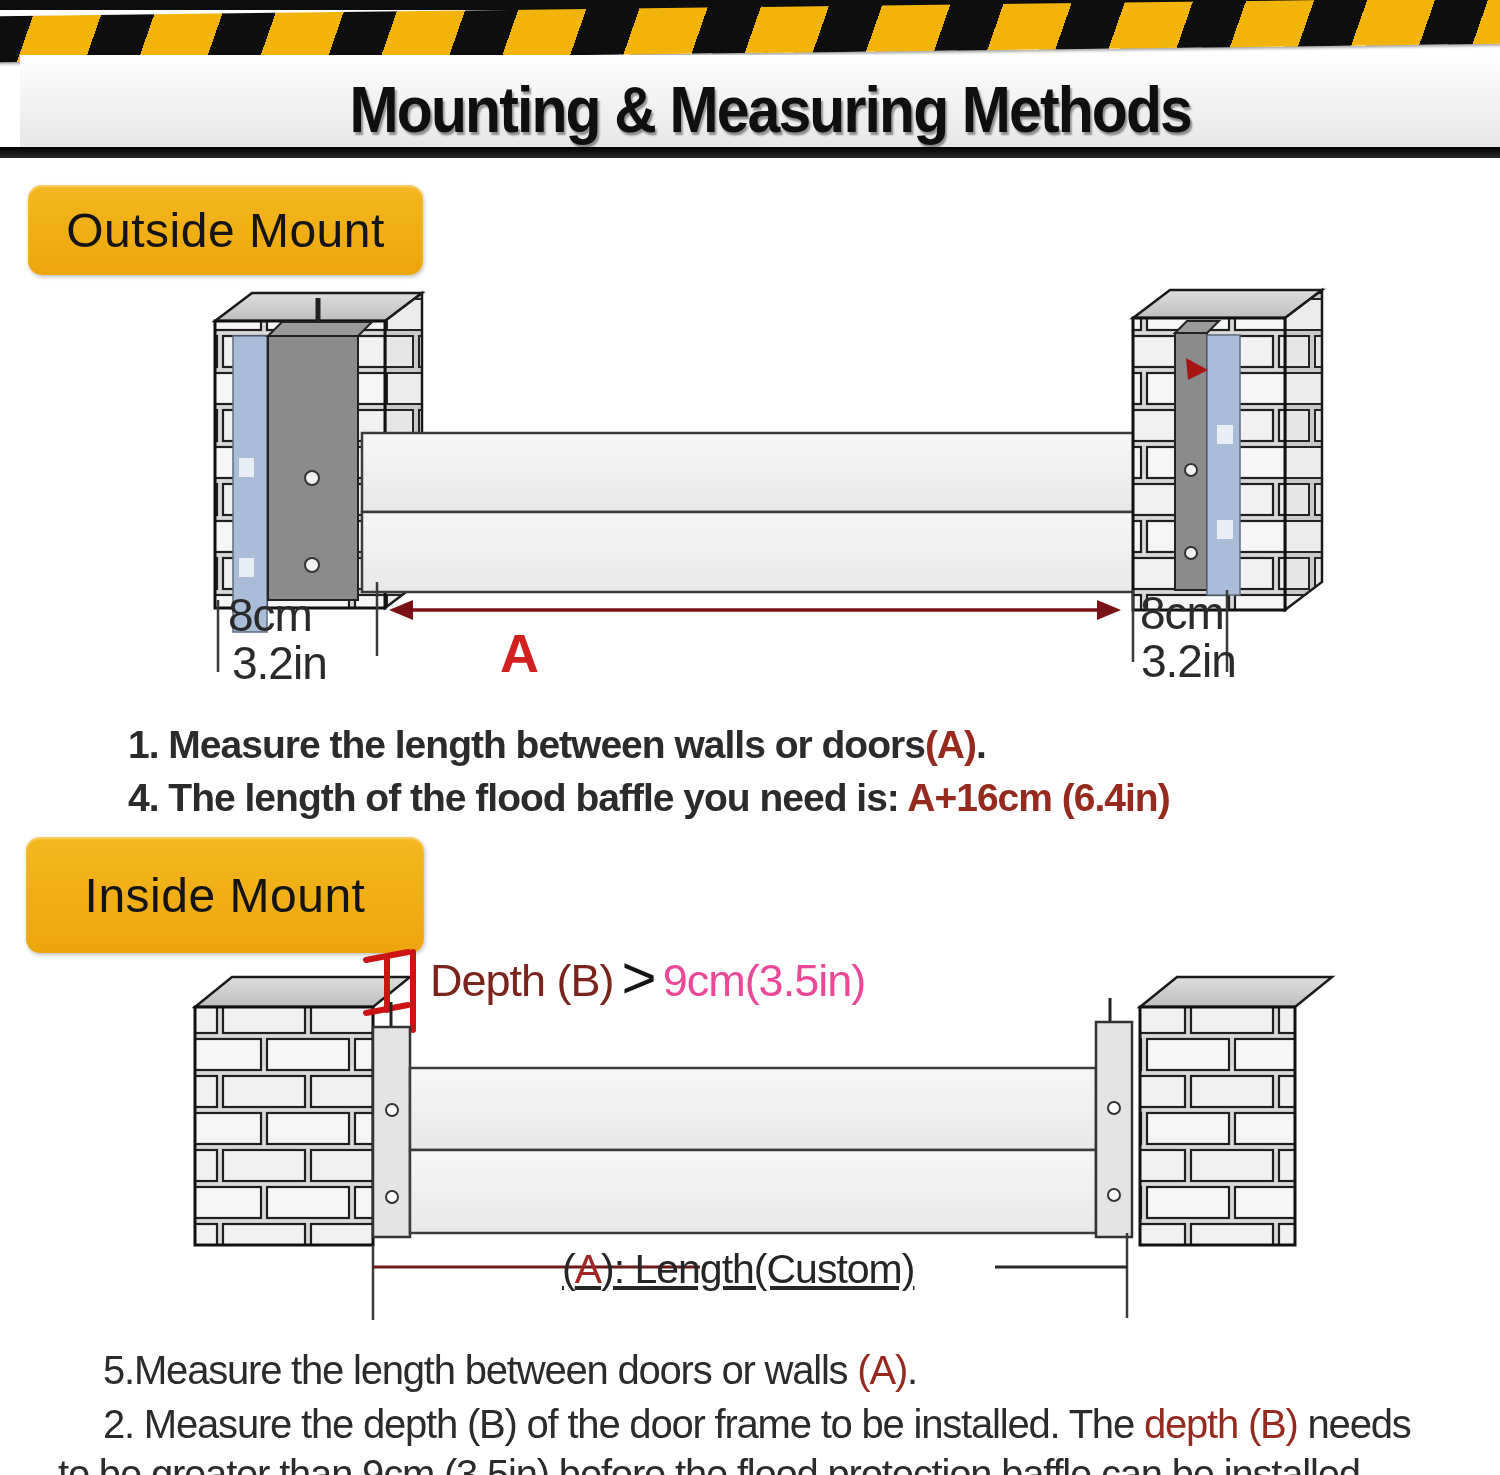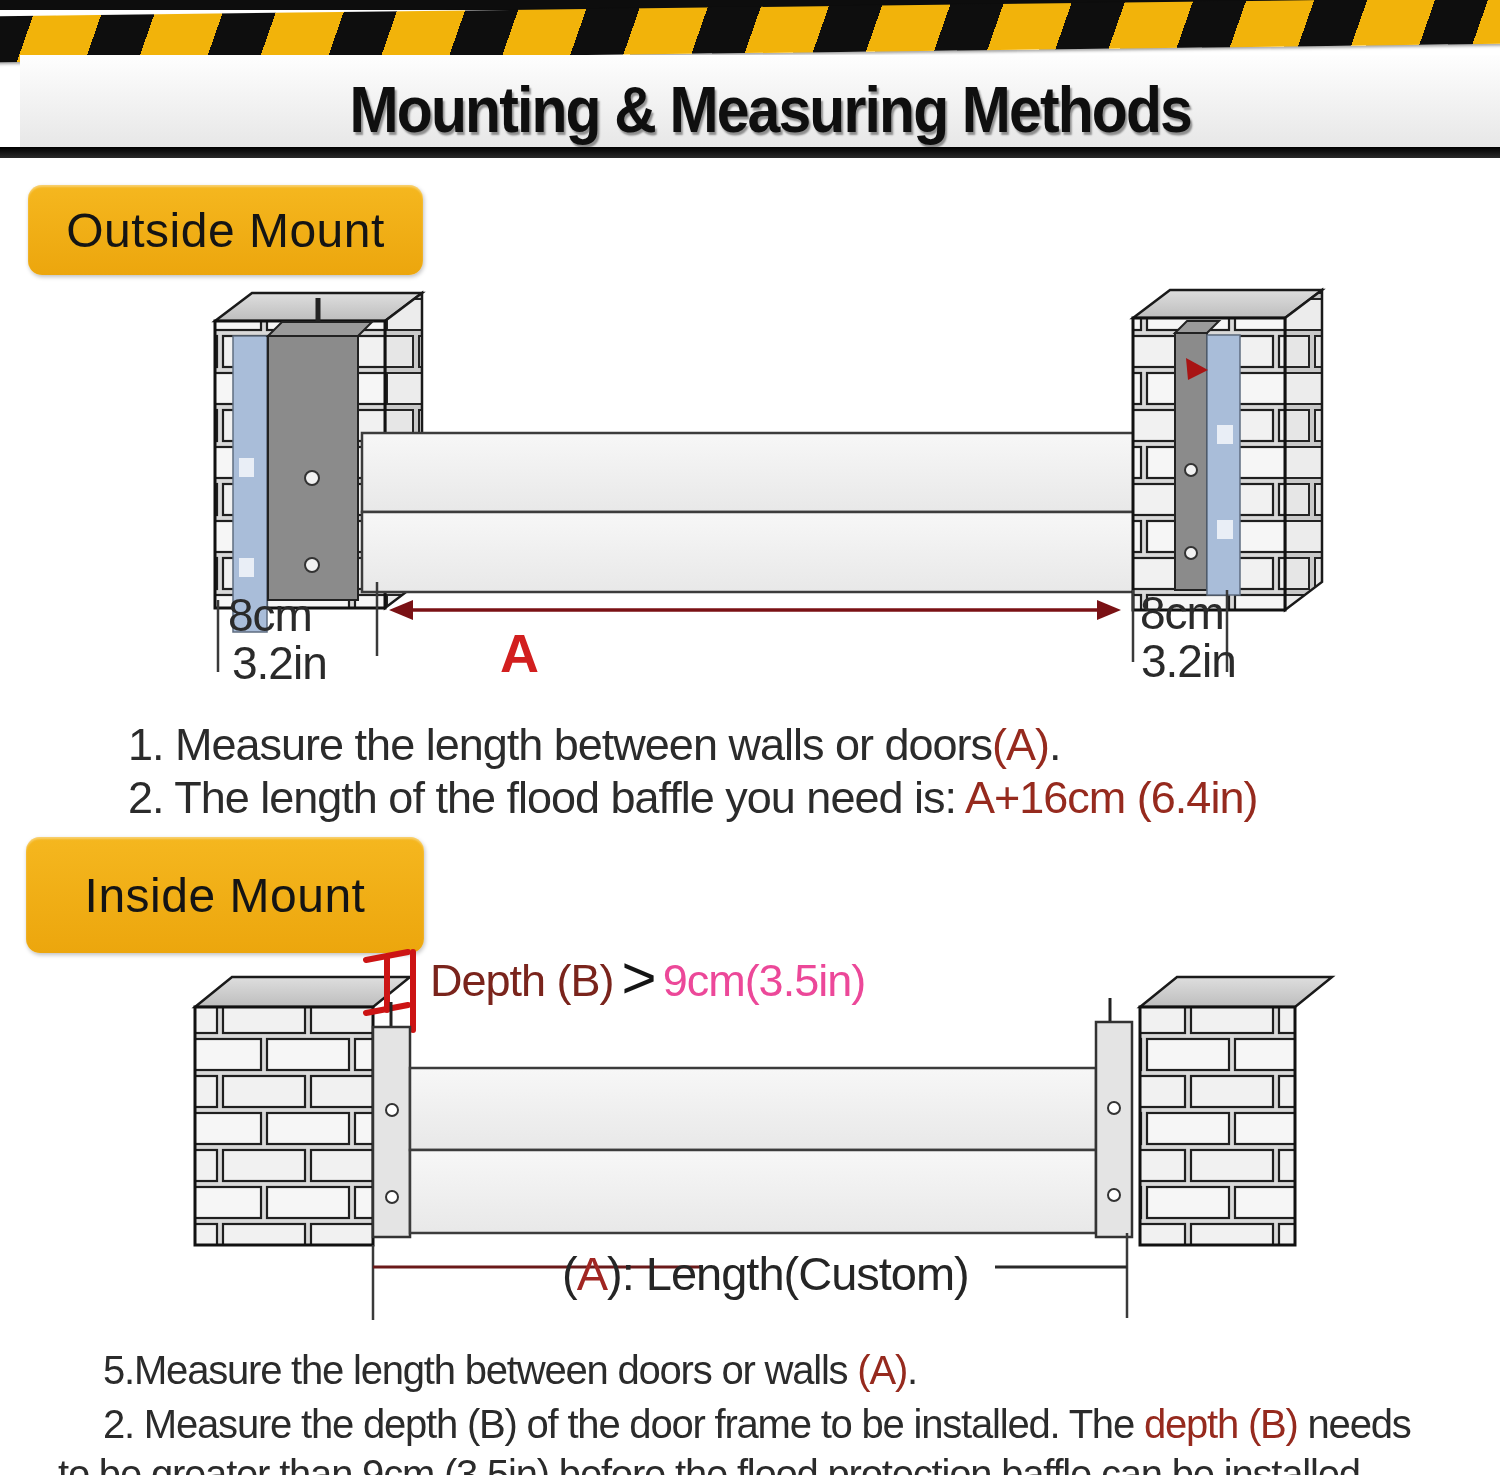--- a/index.html
+++ b/index.html
@@ -44,24 +44,24 @@
   #diagram-svg{left:0;top:0;width:1500px;height:1475px;pointer-events:none;}
   
   .measure-txt{font-size:46px;color:#2a2a2a;letter-spacing:-1px;line-height:1.0;white-space:nowrap;}
   .arrow-label{display:flex;align-items:baseline;white-space:nowrap;}
   .arrow-label .big-a{font-size:54px;font-weight:700;color:#d21f1f;letter-spacing:-1px;}
   .arrow-label .label-rest{font-size:43px;color:#2a2a2a;letter-spacing:-1px;}
   .depth-note{display:flex;align-items:center;white-space:nowrap;}
   .depth-note .dn-name{font-size:45px;color:#7a241c;letter-spacing:-1px;}
   .depth-note .dn-op{font-size:60px;color:#141414;margin:0 6px 6px 8px;}
   .depth-note .dn-val{font-size:45px;color:#ec4899;letter-spacing:-1px;}
-  .length-note{font-size:47px;color:#252525;letter-spacing:-1px;white-space:nowrap;}
+  .length-note{font-size:41px;color:#252525;letter-spacing:-1px;white-space:nowrap;text-decoration:underline;}
   .length-note .red-letter{color:#a12622;}
   
-  .steps{font-size:45px;color:#2b2b2b;letter-spacing:-1px;line-height:53px;white-space:nowrap;}
+  .steps{font-size:39px;color:#2b2b2b;letter-spacing:-1px;line-height:53px;white-space:nowrap;font-weight:bold;}
   .steps2{font-size:40px;color:#2b2b2b;letter-spacing:-1.2px;line-height:50px;white-space:nowrap;}
   .red-seg{color:#962a1e;}
 </style>
 </head>
 <body>
 
 <div class="abs header">
   <div class="abs top-black-bar"></div>
   <div class="abs caution-band"></div>
   <div class="abs title-strip">
@@ -211,21 +211,21 @@
 <div class="abs measure-txt" style="left:232px;top:640px;">3.2in</div>
 <div class="abs measure-txt" style="left:1140px;top:590px;">8cm</div>
 <div class="abs measure-txt" style="left:1141px;top:638px;">3.2in</div>
 
 <div class="abs arrow-label" style="left:500px;top:622px;">
   <span class="big-a">A</span>
 </div>
 
 <div class="abs steps" style="left:128px;top:718px;">
   <div><span>1. Measure the length between walls or doors</span><span class="red-seg">(A)</span><span>.</span></div>
-  <div><span>2. The length of the flood baffle you need is: </span><span class="red-seg">A+16cm (6.4in)</span></div>
+  <div><span>4. The length of the flood baffle you need is: </span><span class="red-seg">A+16cm (6.4in)</span></div>
 </div>
 
 <div class="abs depth-note" style="left:430px;top:943px;">
   <span class="dn-name">Depth (B)</span>
   <span class="dn-op">&gt;</span>
   <span class="dn-val">9cm(3.5in)</span>
 </div>
 
 <div class="abs length-note" style="left:562px;top:1246px;">
   <span>(</span><span class="red-letter">A</span><span>): Length(Custom)</span>

